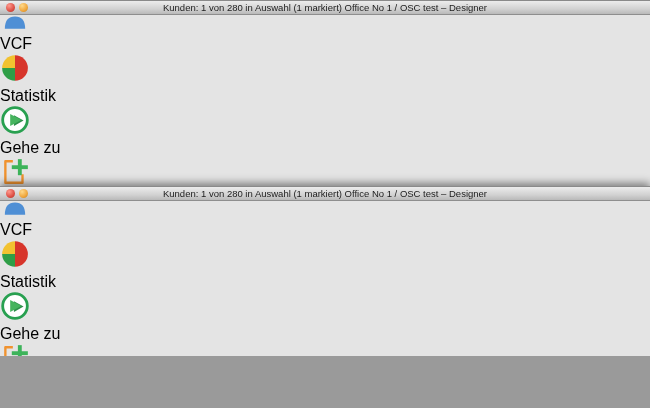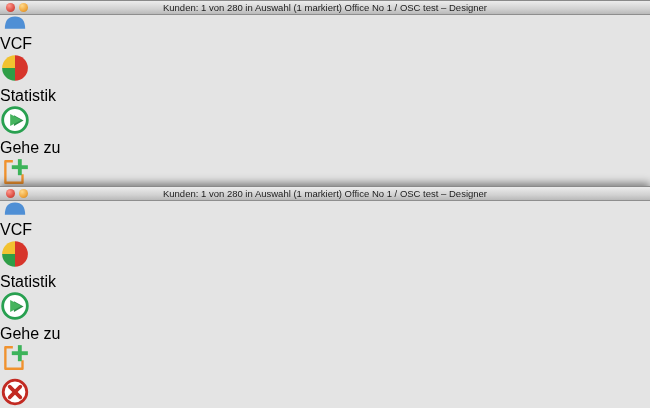--- a/index.html
+++ b/index.html
@@ -1,16 +1,16 @@
 <!DOCTYPE html>
 <html><head>
 <meta charset="utf-8">
 <style>
   html,body{margin:0;padding:0;background:#9a9a9a;font-family:"Liberation Sans",sans-serif;}
-  #stage{position:relative;width:650px;height:408px;overflow:hidden;background:#b8b8b8;}
+  #stage{position:relative;width:650px;height:356px;overflow:hidden;background:#b8b8b8;}
   .window{position:absolute;left:0;width:650px;overflow:hidden;background:#e4e4e4;border-top:1px solid #8a8a8a;box-sizing:border-box;}
   #winA{top:0;height:186px;}
   #winB{top:186px;height:222px;box-shadow:0 -3px 8px rgba(0,0,0,.45);}
   
   .titlebar{position:absolute;left:0;top:0;width:100%;height:13px;background:linear-gradient(#ececec,#d2d2d2 60%,#b9b9b9);border-bottom:1px solid #8e8e8e;}
   .title-text{position:absolute;left:0;right:0;top:1px;text-align:center;font-size:9.5px;color:#1c1c1c;white-space:nowrap;}
   .tl{position:absolute;top:2px;width:9px;height:9px;border-radius:50%;}
   .tl.red{left:6px;background:radial-gradient(circle at 35% 30%,#ff9a8d,#dd4f45 60%,#a83228);}
   .tl.yellow{left:19px;background:radial-gradient(circle at 35% 30%,#ffd98a,#f0a63c 60%,#b97c1f);}
   .tl.green{left:32px;background:radial-gradient(circle at 35% 30%,#d0f09a,#8ec549 60%,#5d9427;}

